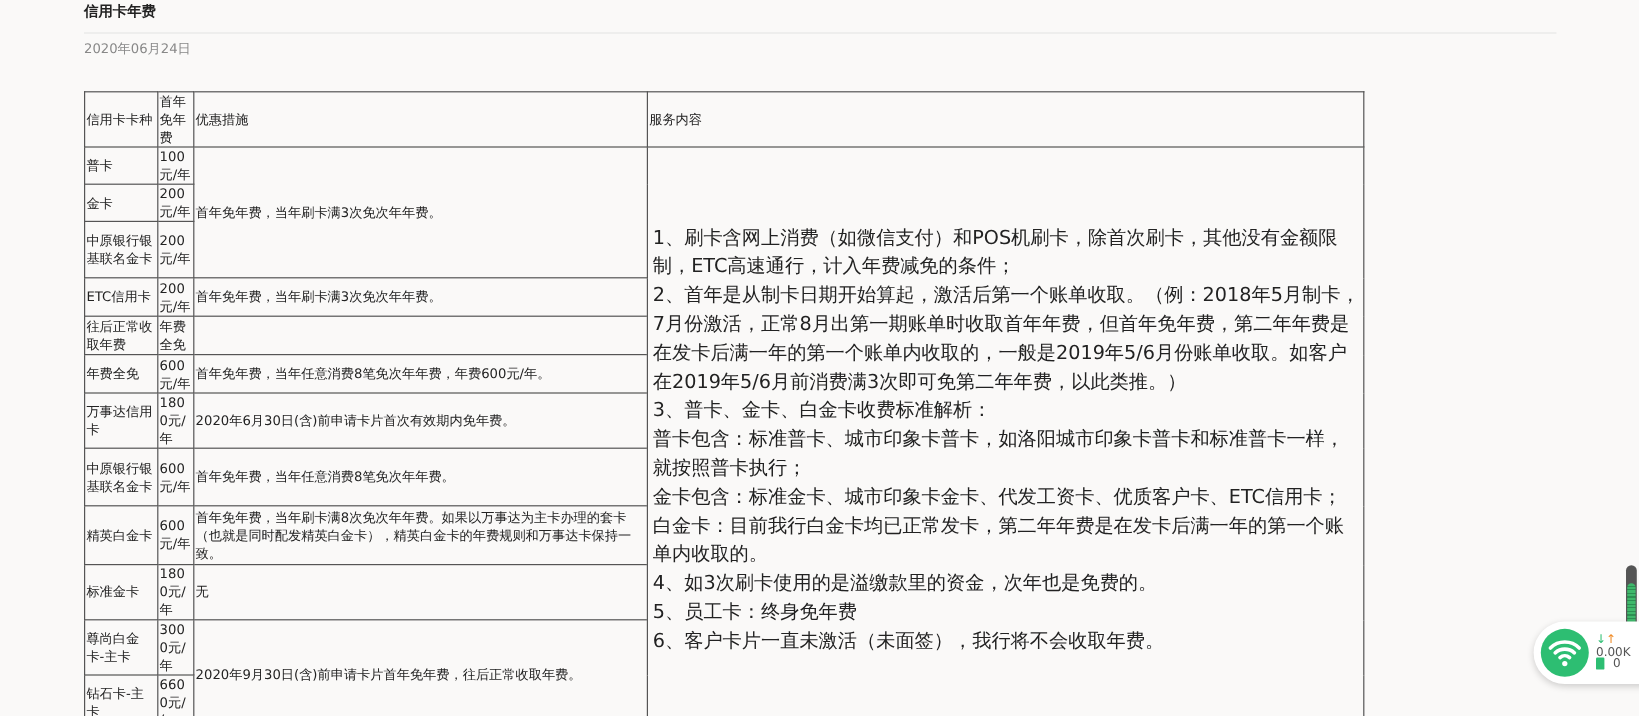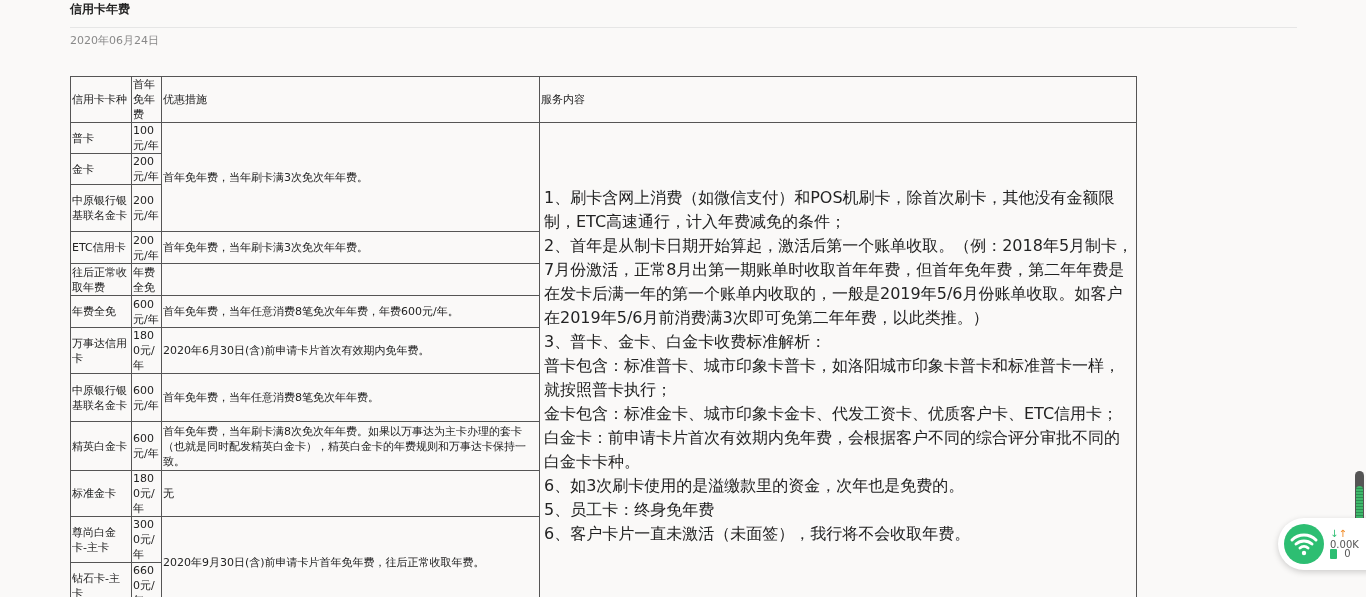--- a/index.html
+++ b/index.html
@@ -92,22 +92,22 @@
     <tr style="height:31px">
       <td>普卡</td>
       <td>100元/年</td>
       <td rowspan="3"> 首年免年费，当年刷卡满3次免次年年费。</td>
       <td rowspan="12" class="svc">
         <p>1、刷卡含网上消费（如微信支付）和POS机刷卡，除首次刷卡，其他没有金额限制，ETC高速通行，计入年费减免的条件；</p>
         <p>2、首年是从制卡日期开始算起，激活后第一个账单收取。（例：2018年5月制卡，7月份激活，正常8月出第一期账单时收取首年年费，但首年免年费，第二年年费是在发卡后满一年的第一个账单内收取的，一般是2019年5/6月份账单收取。如客户在2019年5/6月前消费满3次即可免第二年年费，以此类推。）</p>
         <p>3、普卡、金卡、白金卡收费标准解析：</p>
         <p>普卡包含：标准普卡、城市印象卡普卡，如洛阳城市印象卡普卡和标准普卡一样，就按照普卡执行；</p>
         <p>金卡包含：标准金卡、城市印象卡金卡、代发工资卡、优质客户卡、ETC信用卡；</p>
-        <p>白金卡：前申请卡片首次有效期内免年费，会根据客户不同的综合评分审批不同的白金卡卡种。</p>
-        <p>6、如3次刷卡使用的是溢缴款里的资金，次年也是免费的。</p>
+        <p>白金卡：目前我行白金卡均已正常发卡，第二年年费是在发卡后满一年的第一个账单内收取的。</p>
+        <p>4、如3次刷卡使用的是溢缴款里的资金，次年也是免费的。</p>
         <p>5、员工卡：终身免年费</p>
         <p>6、客户卡片一直未激活（未面签），我行将不会收取年费。</p>
       </td>
     </tr>
     <tr style="height:31px">
       <td>金卡</td>
       <td>200元/年</td>
     </tr>
     <tr style="height:47px">
       <td>中原银行银基联名金卡</td>

